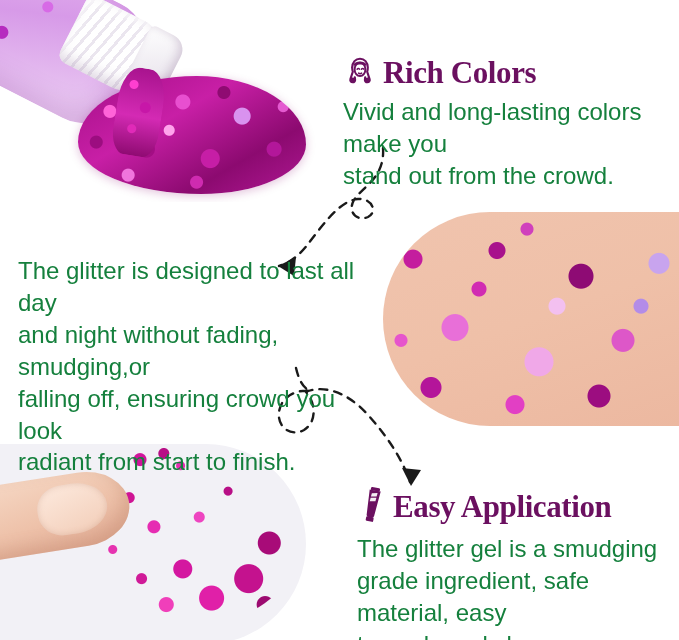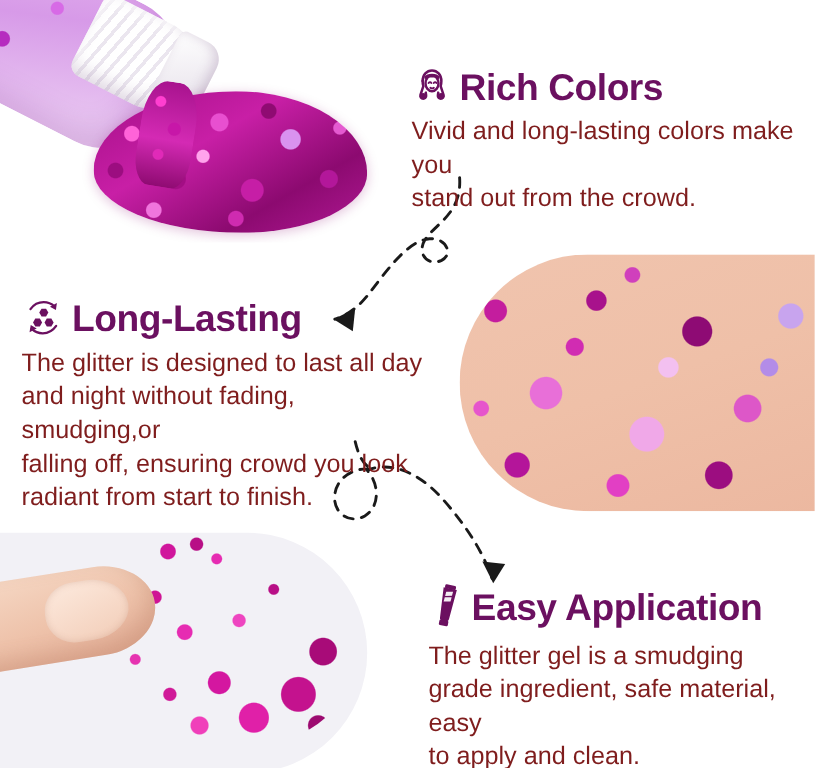--- a/index.html
+++ b/index.html
@@ -206,32 +206,32 @@
   
   .feature { position: absolute; }
 
   .feature-head {
     display: flex;
     align-items: center;
     gap: 6px;
     white-space: nowrap;
   }
   .feature-title {
-    font-family: Liberation Sans, sans-serif;
+    font-family: Liberation Serif, serif;
     font-weight: bold;
     font-size: 31px;
     line-height: 1;
     letter-spacing: -0.4px;
     color: #6b1060;
   }
   .feature-body {
     font-family: "Liberation Sans", sans-serif;
-    font-size: 21px;
+    font-size: 24px;
     line-height: 1.33;
-    color: #7f1d1d;
+    color: #15803d;
     margin-top: 7px;
     white-space: pre-line;
   }
   .feature-icon { flex: 0 0 auto; line-height: 0; }
 
   #feature-rich     { left: 343px; top: 55px;  width: 330px; }
   #feature-long     { left: 18px;  top: 248px; width: 340px; }
   #feature-easy     { left: 357px; top: 486px; width: 320px; }
 
   
@@ -305,34 +305,20 @@
           <circle cx="24.6" cy="25" r="2.6" fill="#6b1060"></circle>
         </svg>
       </span>
       <span class="feature-title">Rich Colors</span>
     </div>
     <div class="feature-body">Vivid and long-lasting colors make you
 stand out from the crowd.</div>
   </div>
 
   <div class="feature" id="feature-long">
-    <div class="feature-head">
-      <span class="feature-icon">
-        <svg width="36" height="34" viewBox="0 0 36 34">
-          <path d="M7.4 9.6C10 6 14 3.8 18.4 3.8c3.5 0 6.7 1.4 9.1 3.6" fill="none" stroke="#6b1060" stroke-width="1.9" stroke-linecap="round"></path>
-          <polygon points="29.4,4.4 28.6,10.4 23.6,7.6" fill="#6b1060"></polygon>
-          <path d="M28.8 23.6C26.2 27.4 22.1 29.8 17.6 29.8c-3.6 0-6.9-1.5-9.3-3.9" fill="none" stroke="#6b1060" stroke-width="1.9" stroke-linecap="round"></path>
-          <polygon points="6.6,28.8 7.6,22.8 12.6,25.8" fill="#6b1060"></polygon>
-          <polygon points="16.6,9.2 20.4,9.2 22.3,12.5 20.4,15.8 16.6,15.8 14.7,12.5" fill="#6b1060"></polygon>
-          <polygon points="11.4,17.4 15.2,17.4 17.1,20.7 15.2,24.0 11.4,24.0 9.5,20.7" fill="#6b1060"></polygon>
-          <polygon points="21.0,17.4 24.8,17.4 26.7,20.7 24.8,24.0 21.0,24.0 19.1,20.7" fill="#6b1060"></polygon>
-        </svg>
-      </span>
-      <span class="feature-title">Long-Lasting</span>
-    </div>
     <div class="feature-body">The glitter is designed to last all day
 and night without fading, smudging,or
 falling off, ensuring crowd you look
 radiant from start to finish.</div>
   </div>
 
   <div class="feature" id="feature-easy">
     <div class="feature-head">
       <span class="feature-icon">
         <svg width="30" height="40" viewBox="0 0 30 40">

